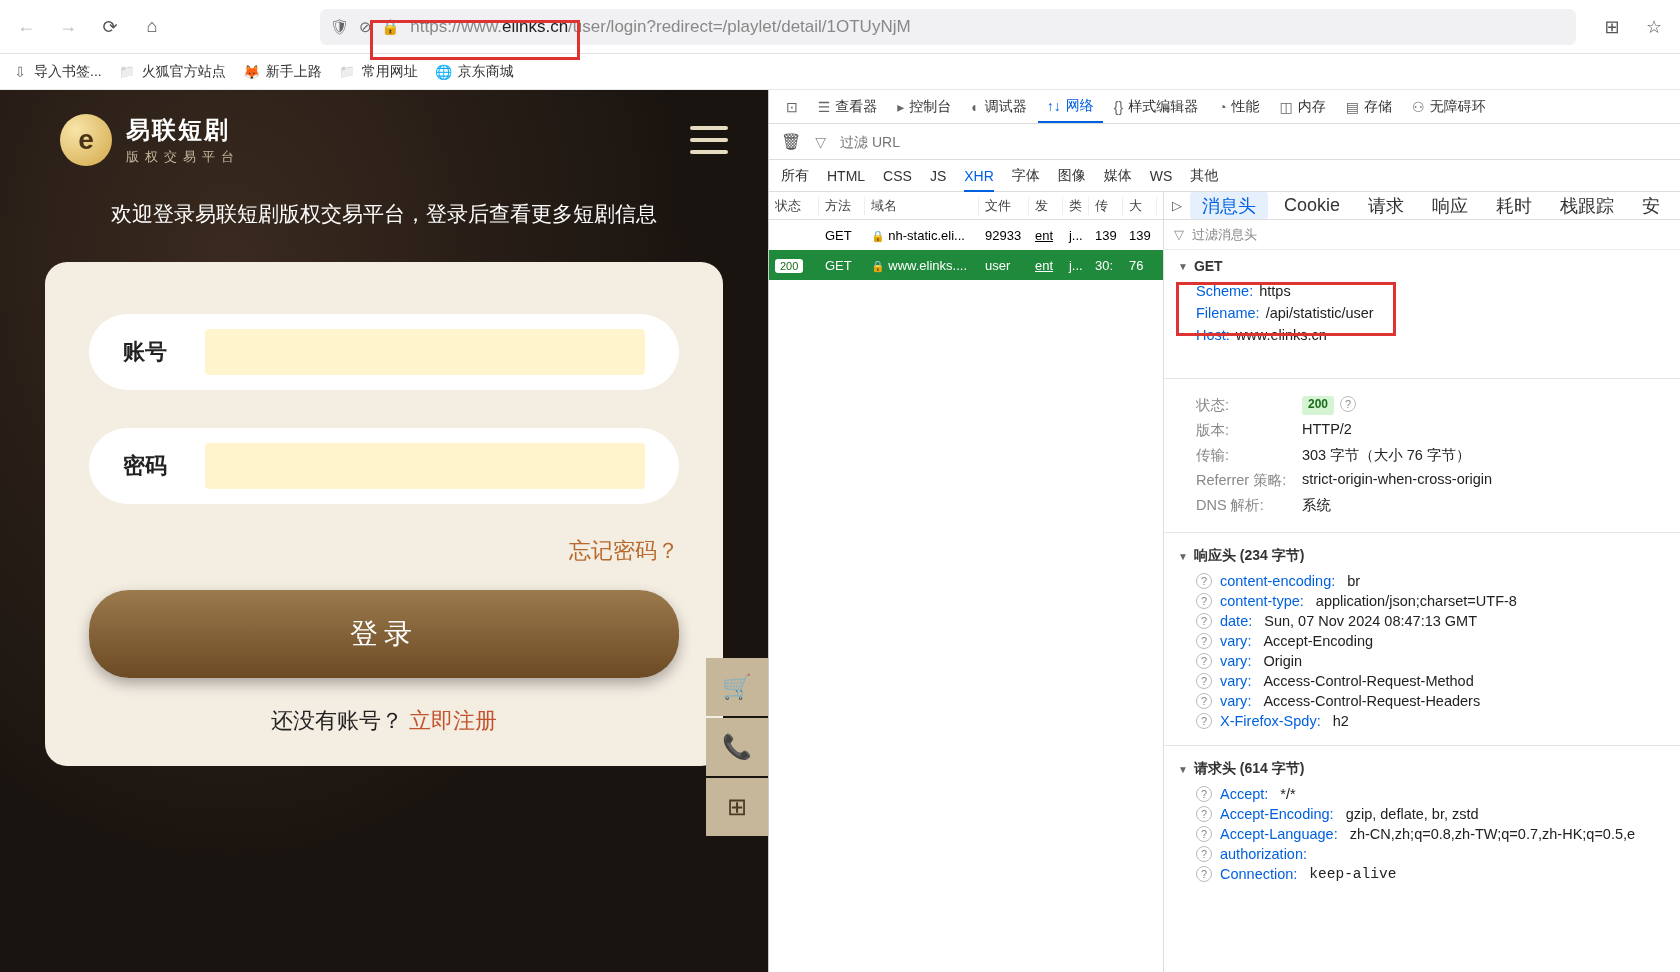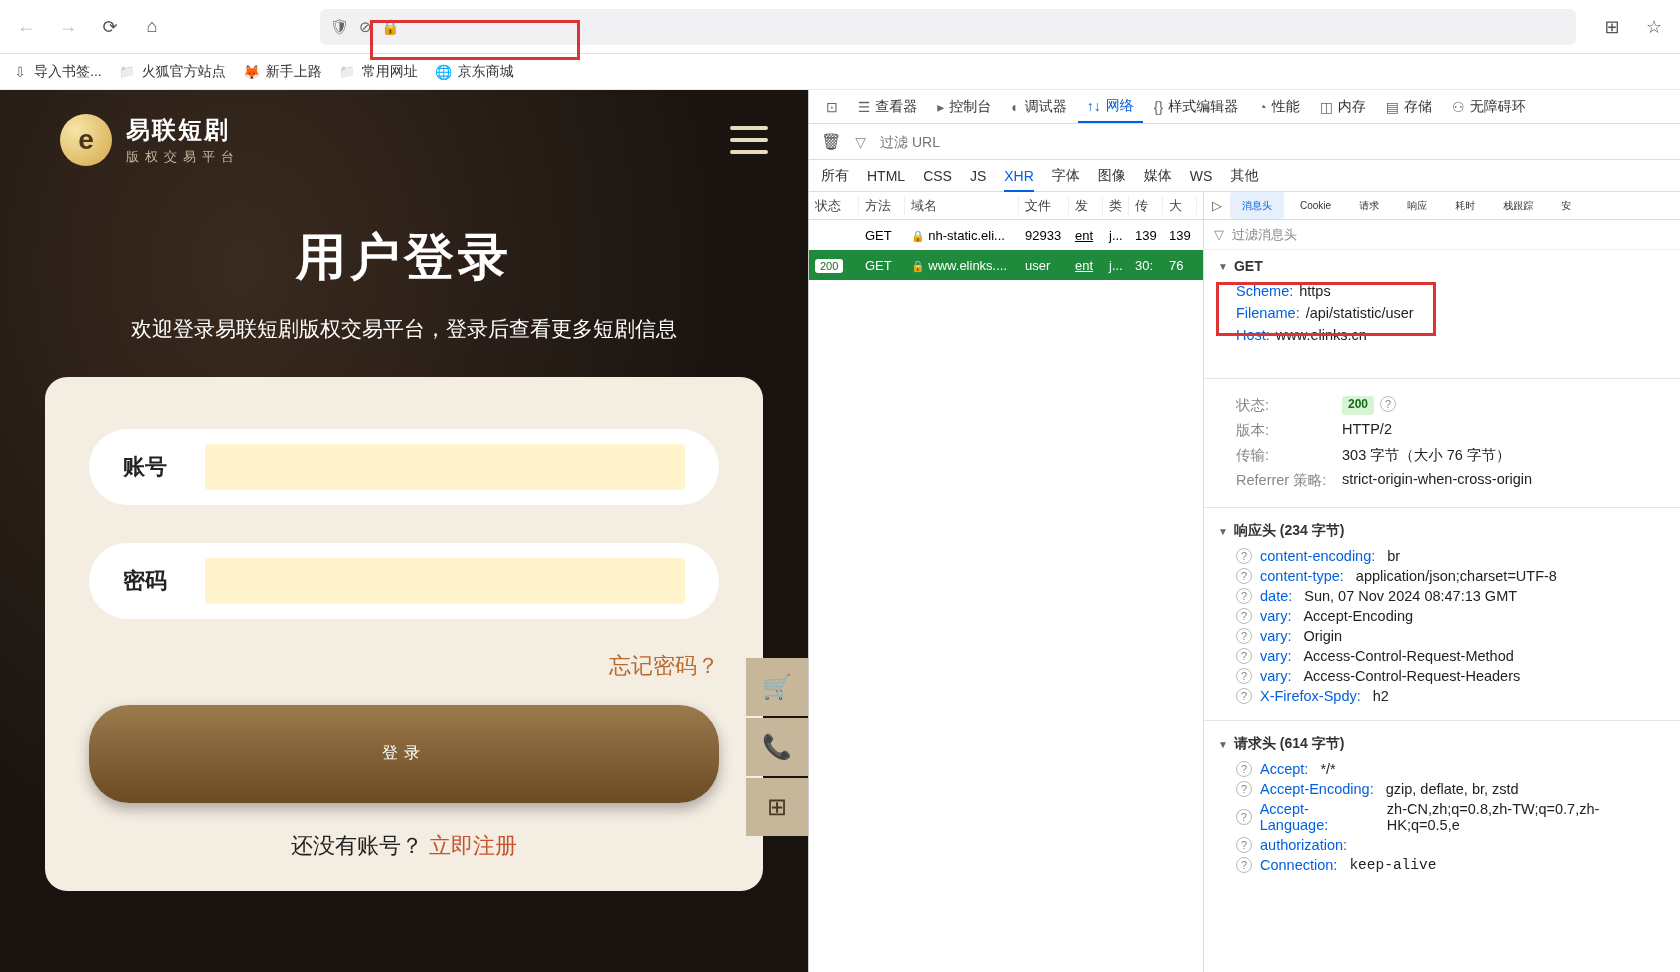--- a/index.html
+++ b/index.html
@@ -36,21 +36,21 @@
 .hamburger span { height: 4px; background: #e8dcc0; border-radius: 2px; }
 
 .login-title { text-align: center; font-size: 50px; font-weight: 700; margin-top: 48px; letter-spacing: 4px; }
 .login-subtitle { text-align: center; font-size: 21px; margin-top: 20px; padding: 0 40px; line-height: 1.7; }
 
 .login-card { background: #f4ede2; border-radius: 22px; margin: 30px 45px 0; padding: 52px 44px 30px; color: #333; }
 .input-row { background: #fff; border-radius: 40px; height: 76px; display: flex; align-items: center; padding: 0 34px; margin-bottom: 38px; }
 .input-label { font-size: 22px; font-weight: 600; color: #222; width: 70px; }
 .input-field { flex: 1; height: 46px; background: #fff4cc; border: none; border-radius: 4px; margin-left: 12px; }
 .forgot { text-align: right; font-size: 22px; color: #b86a2e; margin-top: -6px; margin-bottom: 24px; cursor: pointer; }
-.login-btn { width: 100%; height: 98px; border-radius: 40px; border: none; background: linear-gradient(180deg, #9b7a4d 0%, #6c4a24 100%); color: #fff; font-size: 16px; letter-spacing: 6px; cursor: pointer; box-shadow: 0 6px 14px rgba(0,0,0,0.3); }
+.login-btn { width: 100%; height: 88px; border-radius: 40px; border: none; background: linear-gradient(180deg, #9b7a4d 0%, #6c4a24 100%); color: #fff; font-size: 28px; letter-spacing: 6px; cursor: pointer; box-shadow: 0 6px 14px rgba(0,0,0,0.3); }
 .no-account { text-align: center; font-size: 22px; margin-top: 28px; color: #222; }
 .no-account a { color: #c2552e; text-decoration: none; margin-left: 6px; }
 
 .float-btns { position: absolute; right: 0; top: 568px; display: flex; flex-direction: column; }
 .float-btn { width: 62px; height: 58px; background: #c7b79a; display: flex; align-items: center; justify-content: center; font-size: 24px; color: #4a3a22; margin-bottom: 2px; cursor: pointer; }
 
 
 .devtools { flex: 1; display: flex; flex-direction: column; border-left: 1px solid #ccc; font-size: 13px; background: #fff; }
 .dt-tabs { height: 34px; display: flex; align-items: center; border-bottom: 1px solid #ddd; padding: 0 8px; gap: 2px; }
 .dt-tab { display: flex; align-items: center; gap: 5px; padding: 0 9px; height: 100%; cursor: pointer; color: #333; font-size: 14px; }
@@ -76,21 +76,21 @@
 .dt-reqrow > div { padding: 0 6px; overflow: hidden; white-space: nowrap; text-overflow: ellipsis; }
 .dt-reqrow.sel { background: #1f8a3b; color: #fff; }
 .dt-reqrow.sel .lock { color: #fff; }
 .status-200 { background: #d4f4d4; color: #1a6b1a; border-radius: 3px; padding: 1px 5px; font-size: 11px; }
 .dt-reqrow.sel .status-200 { background: #fff; color: #1a6b1a; }
 .lock { color: #2a9b2a; font-size: 11px; }
 .underline { text-decoration: underline; }
 
 .dt-details { flex: 1; display: flex; flex-direction: column; overflow-y: auto; }
 .dt-detail-tabs { height: 28px; display: flex; align-items: center; border-bottom: 1px solid #ddd; padding: 0 8px; gap: 4px; }
-.dt-dtab { padding: 4px 12px; height: 100%; display: flex; align-items: center; cursor: pointer; font-size: 10px; color: #333; white-space: nowrap; }
+.dt-dtab { padding: 4px 12px; height: 100%; display: flex; align-items: center; cursor: pointer; font-size: 18px; color: #333; white-space: nowrap; }
 .dt-dtab.active { background: #e6f0fc; color: #0060df; border-radius: 3px; }
 .dt-play { color: #555; margin-right: 4px; }
 
 .dt-filter2 { height: 30px; display: flex; align-items: center; padding: 0 10px; gap: 8px; border-bottom: 1px solid #eee; color: #888; font-size: 13px; }
 
 .dt-section { padding: 8px 14px; font-size: 14px; }
 .dt-sechead { display: flex; align-items: center; gap: 6px; font-weight: 600; color: #333; cursor: pointer; margin-bottom: 6px; }
 .dt-sechead::before { content: "▼"; font-size: 10px; color: #666; }
 .dt-kv { display: flex; padding: 3px 0 3px 18px; font-size: 14.5px; }
 .dt-k { color: #0060df; margin-right: 6px; }
@@ -108,20 +108,23 @@
 
 <div class="browser-toolbar">
   <div class="nav-btn disabled">←</div>
   <div class="nav-btn disabled">→</div>
   <div class="nav-btn">⟳</div>
   <div class="nav-btn">⌂</div>
   <div class="url-bar">
     <span class="url-icon">🛡</span>
     <span class="url-icon">⊘</span>
     <span class="url-icon">🔒</span>
+    <span class="url-text">
+      <span>https://www.</span><span class="dark">elinks.cn</span><span>/user/login?redirect=/playlet/detail/1OTUyNjM</span>
+    </span>
   </div>
   <div class="toolbar-right">
     <span class="nav-btn">⊞</span>
     <span class="nav-btn">☆</span>
   </div>
   <div class="url-highlight"></div>
 </div>
 
 <div class="bookmarks-bar">
   <div class="bm-item">
@@ -156,21 +159,20 @@
           <div class="logo-title">易联短剧</div>
           <div class="logo-sub">版权交易平台</div>
         </div>
       </div>
       <div class="hamburger">
           <span></span>
           <span></span>
           <span></span>
         </div>
     </div>
-    <div class="login-title">用户登录</div>
     <div class="login-subtitle">欢迎登录易联短剧版权交易平台，登录后查看更多短剧信息</div>
     <div class="login-card">
       <div class="input-row">
         <span class="input-label">账号</span>
         <input class="input-field" style="">
       </div>
       <div class="input-row">
         <span class="input-label">密码</span>
         <input type="password" class="input-field" style="">
       </div>
@@ -335,20 +337,24 @@
               <span class="dt-v">HTTP/2</span>
             </div>
           <div class="dt-kv gray">
               <span class="dt-k" style="width:100px;">传输</span>
               <span class="dt-v">303 字节（大小 76 字节）</span>
             </div>
           <div class="dt-kv gray">
               <span class="dt-k" style="width:100px;">Referrer 策略</span>
               <span class="dt-v">strict-origin-when-cross-origin</span>
             </div>
+          <div class="dt-kv gray">
+              <span class="dt-k" style="width:100px;">DNS 解析</span>
+              <span class="dt-v">系统</span>
+            </div>
         </div>
 
         <div class="dt-hr"></div>
         <div class="dt-section">
           <div class="dt-sechead">响应头 (234 字节)</div>
           <div id="resp-headers">
               <div class="dt-kv2">
                 <span class="dt-q">?</span>
                 <span class="dt-k">content-encoding</span>
                 <span class="dt-v" style="margin-left:6px;">br</span>

